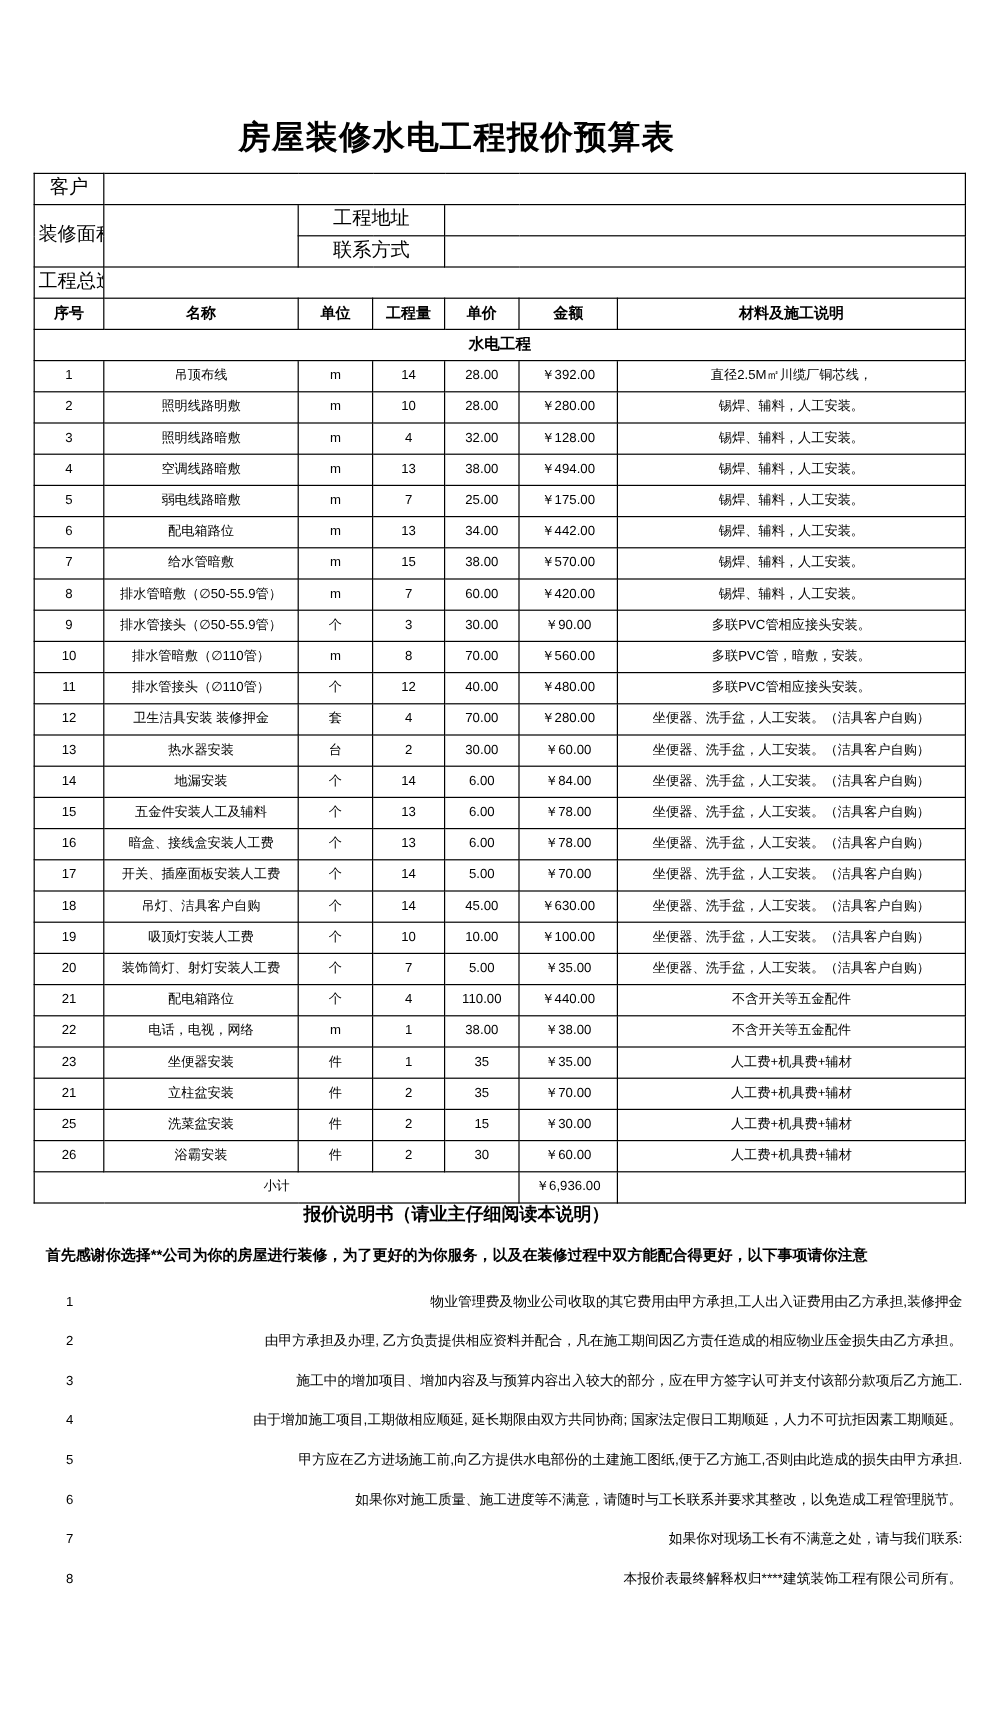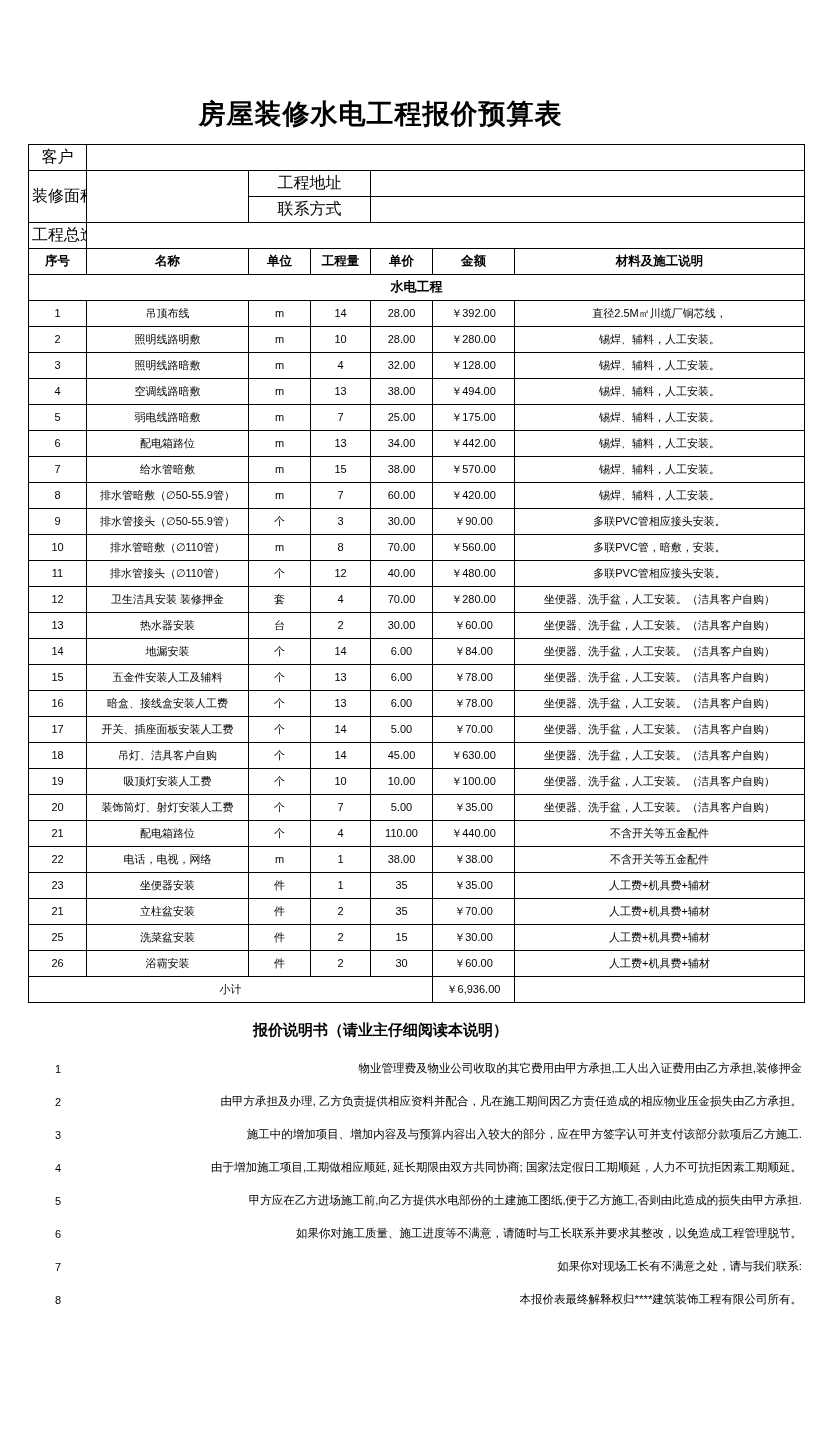--- a/index.html
+++ b/index.html
@@ -72,21 +72,20 @@
   .note {
     width: 776px;
     margin: 3px auto 0 auto;
     font-size: 11.5px;
     text-align: center;
   }
   .subtitle {
     text-align: center;
     font-weight: bold;
     font-size: 15px;
-    margin-top: 18px;
   }
   .intro {
     width: 700px;
     margin: 14px auto 0 auto;
     text-align: center;
     font-weight: bold;
     font-size: 12.5px;
     line-height: 1.6;
   }
   table.terms {
@@ -398,20 +397,21 @@
         <td colspan="5">小计</td>
         <td class="money">￥6,936.00</td>
         <td></td>
       </tr>
     </tbody>
   </table>
 
 
   <div class="subtitle">报价说明书（请业主仔细阅读本说明）</div>
 
+  <div class="intro">首先感谢你选择**公司为你的房屋进行装修，为了更好的为你服务，以及在装修过程中双方能配合得更好，以下事项请你注意</div>
 
   <table class="terms">
     <colgroup>
       <col style="width:60px">
       <col>
     </colgroup>
     <tbody>
       <tr>
         <td class="term-num">1</td>
         <td class="term-text">物业管理费及物业公司收取的其它费用由甲方承担,工人出入证费用由乙方承担,装修押金</td>

